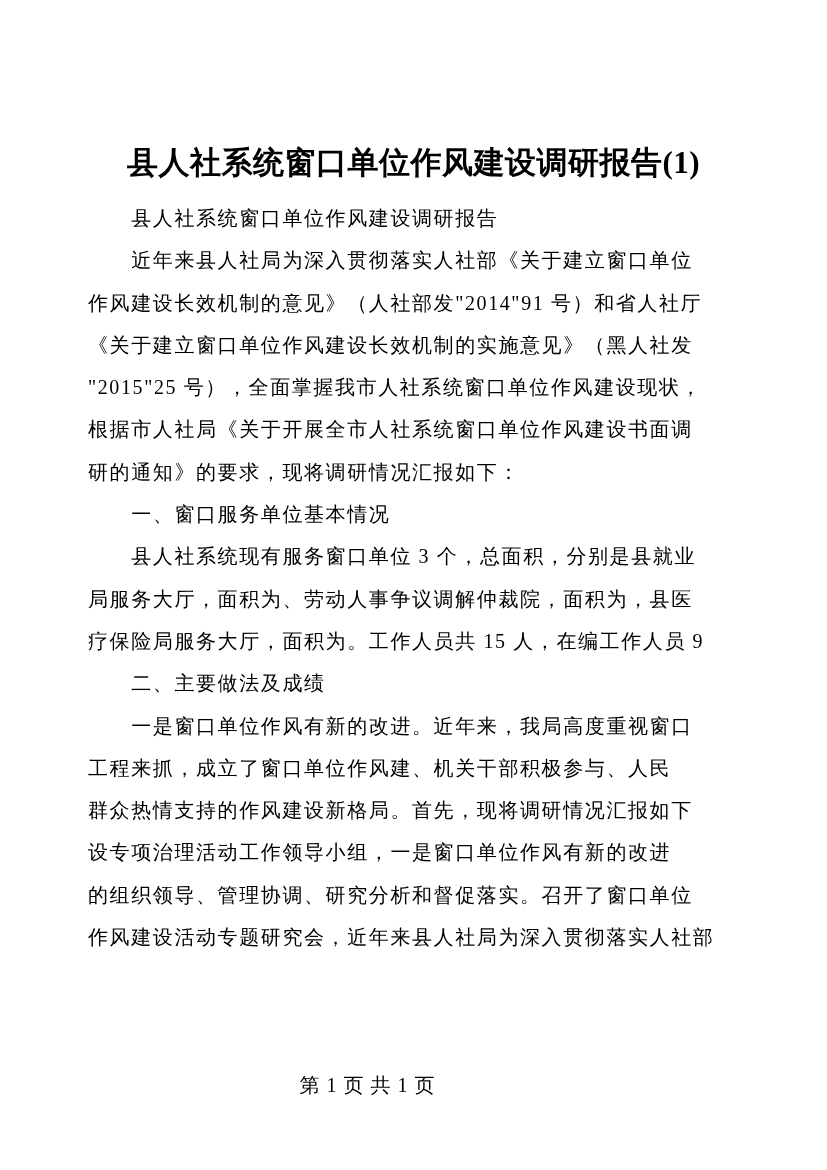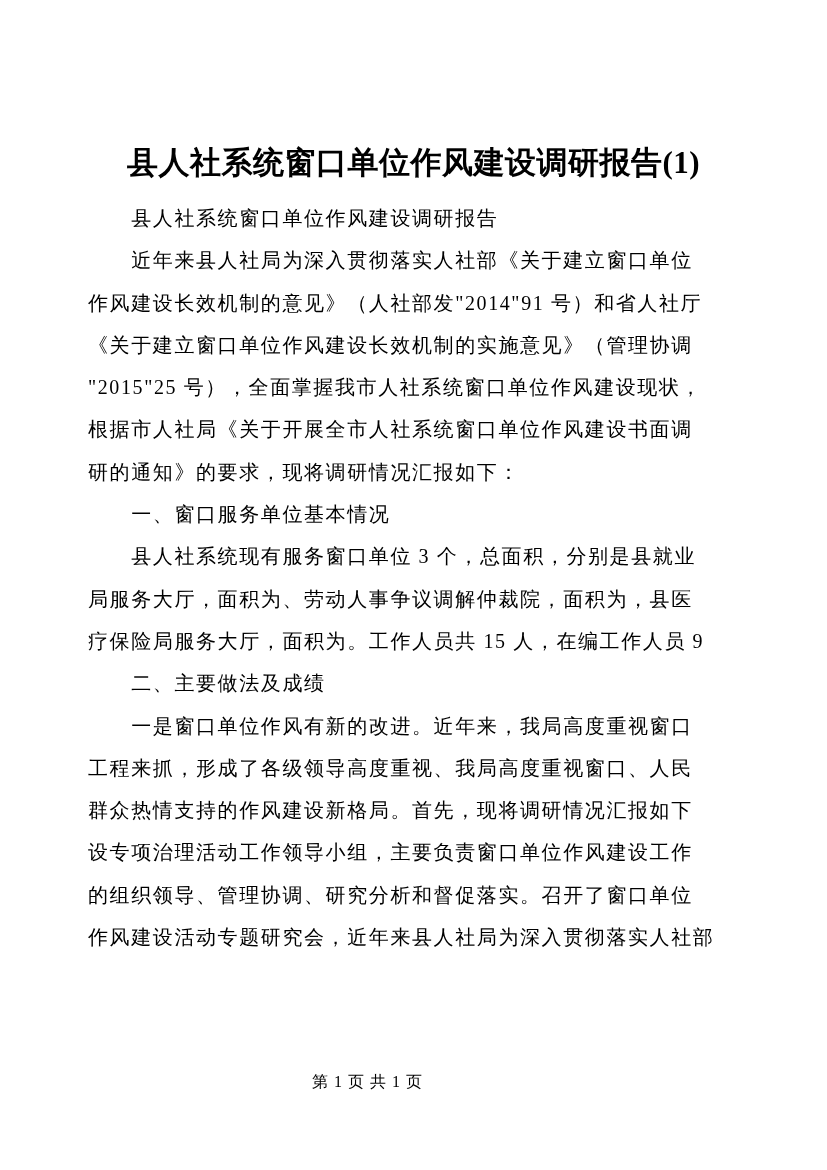--- a/index.html
+++ b/index.html
@@ -45,48 +45,48 @@
   .doc-line {
     white-space: nowrap;
     height: 42.3px;
   }
   .doc-footer {
     position: absolute;
     top: 1072px;
     left: 0;
     width: 735px;
     text-align: center;
-    font-size: 16px;
+    font-size: 20px;
     letter-spacing: 1px;
   }
 </style>
 </head>
 <body>
 
 <div class="page">
 
   <h1 class="doc-title">县人社系统窗口单位作风建设调研报告(1)</h1>
 
   <div class="doc-body">
 
   <div class="doc-line">　　县人社系统窗口单位作风建设调研报告</div>
       <div class="doc-line">　　近年来县人社局为深入贯彻落实人社部《关于建立窗口单位</div>
       <div class="doc-line">作风建设长效机制的意见》（人社部发"2014"91 号）和省人社厅</div>
-      <div class="doc-line">《关于建立窗口单位作风建设长效机制的实施意见》（管理协调</div>
+      <div class="doc-line">《关于建立窗口单位作风建设长效机制的实施意见》（黑人社发</div>
       <div class="doc-line">"2015"25 号），全面掌握我市人社系统窗口单位作风建设现状，</div>
       <div class="doc-line">根据市人社局《关于开展全市人社系统窗口单位作风建设书面调</div>
       <div class="doc-line">研的通知》的要求，现将调研情况汇报如下：</div>
       <div class="doc-line">　　一、窗口服务单位基本情况</div>
       <div class="doc-line">　　县人社系统现有服务窗口单位 3 个，总面积，分别是县就业</div>
       <div class="doc-line">局服务大厅，面积为、劳动人事争议调解仲裁院，面积为，县医</div>
       <div class="doc-line">疗保险局服务大厅，面积为。工作人员共 15 人，在编工作人员 9</div>
       <div class="doc-line">　　二、主要做法及成绩</div>
       <div class="doc-line">　　一是窗口单位作风有新的改进。近年来，我局高度重视窗口</div>
-      <div class="doc-line">工程来抓，形成了各级领导高度重视、我局高度重视窗口、人民</div>
+      <div class="doc-line">工程来抓，成立了窗口单位作风建、机关干部积极参与、人民</div>
       <div class="doc-line">群众热情支持的作风建设新格局。首先，现将调研情况汇报如下</div>
-      <div class="doc-line">设专项治理活动工作领导小组，主要负责窗口单位作风建设工作</div>
+      <div class="doc-line">设专项治理活动工作领导小组，一是窗口单位作风有新的改进</div>
       <div class="doc-line">的组织领导、管理协调、研究分析和督促落实。召开了窗口单位</div>
       <div class="doc-line">作风建设活动专题研究会，近年来县人社局为深入贯彻落实人社部</div>
     </div>
 
   <div class="doc-footer">第 1 页  共 1 页</div>
 
 </div>
 
 </body></html>

